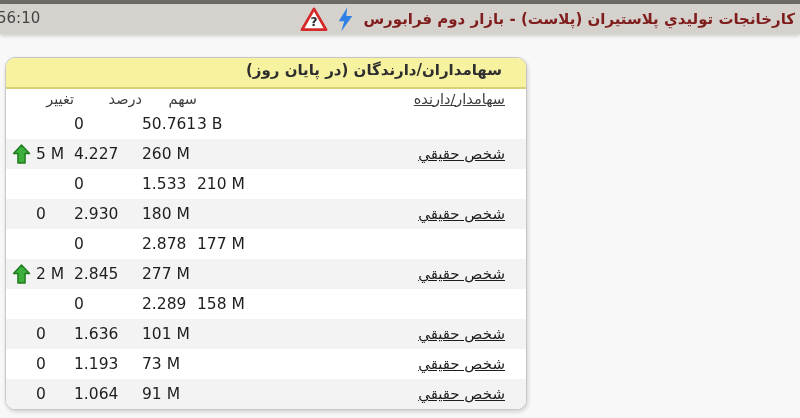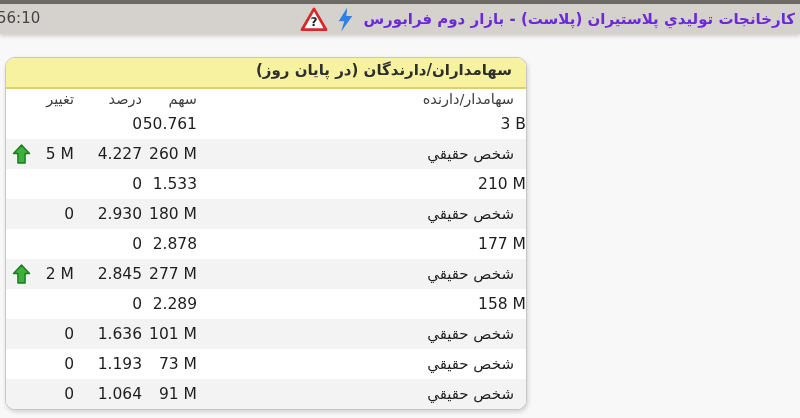--- a/index.html
+++ b/index.html
@@ -18,21 +18,21 @@
     position:absolute; top:4px; left:0; width:800px; height:30px;
     background:#d5d2cd;
     box-shadow:0 2px 4px rgba(0,0,0,0.18);
     display:flex; align-items:center;
   }
   .title-wrap {
     display:flex; align-items:center; gap:9px;
     padding-right:5px;
   }
   .topbar-title {
-    font-size:15px; font-weight:bold; color:#6d28d9;
+    font-size:15px; font-weight:bold; color:#7f1d1d;
     white-space:nowrap;
   }
   .icon { display:inline-flex; align-items:center; }
   .timer {
     position:absolute; left:-3px; top:5px;
     direction:ltr; font-size:15px; color:#454545;
   }
   .card {
     position:absolute; top:57px; left:5px; width:522px; height:353px;
     background:#ffffff;
@@ -40,47 +40,46 @@
     border-radius:10px;
     box-shadow:1px 2px 4px rgba(0,0,0,0.16);
     display:flex; flex-direction:column;
   }
   .card-title {
     height:40px; line-height:25px;
     background:#f7f2a0;
     border-bottom:2px solid #d9d077;
     border-radius:9px 9px 0 0;
     font-size:15px; font-weight:bold; color:#2e2e2e;
-    padding:0 14px;
+    padding:0 24px;
   }
   .grid-row {
     display:grid;
     grid-template-columns:1fr 55px 68px 38px 30px; 
     align-items:center;
   }
   .col-header {
     height:27px;
     font-size:14.5px; color:#3e3e3e;
     background:#fff;
   }
   .rows { flex:1; display:flex; flex-direction:column; }
   .row {
     height:30px;
     font-size:15px; color:#1e1e1e;
     background:#ffffff;
   }
   .row.alt { background:#f3f3f3; }
   .row:last-child { border-radius:0 0 9px 9px; }
   .cell-name {
-    padding-right:12px;
-    white-space:nowrap; overflow:hidden;
+    padding-right:21px;
+    white-space:nowrap; overflow:hidden;text-decoration:underline;
   }
   .cell-num {
     direction:ltr;
-    text-align:right;
     font-size:15.5px;
     white-space:nowrap;
   }
   .col-header .cell-num { font-size:14.5px; direction:rtl; }
   .cell-arrow {
     display:flex; align-items:center; justify-content:center;
     height:100%;
   }
   .up-arrow-svg { width:19px; height:20px; }
 </style>

